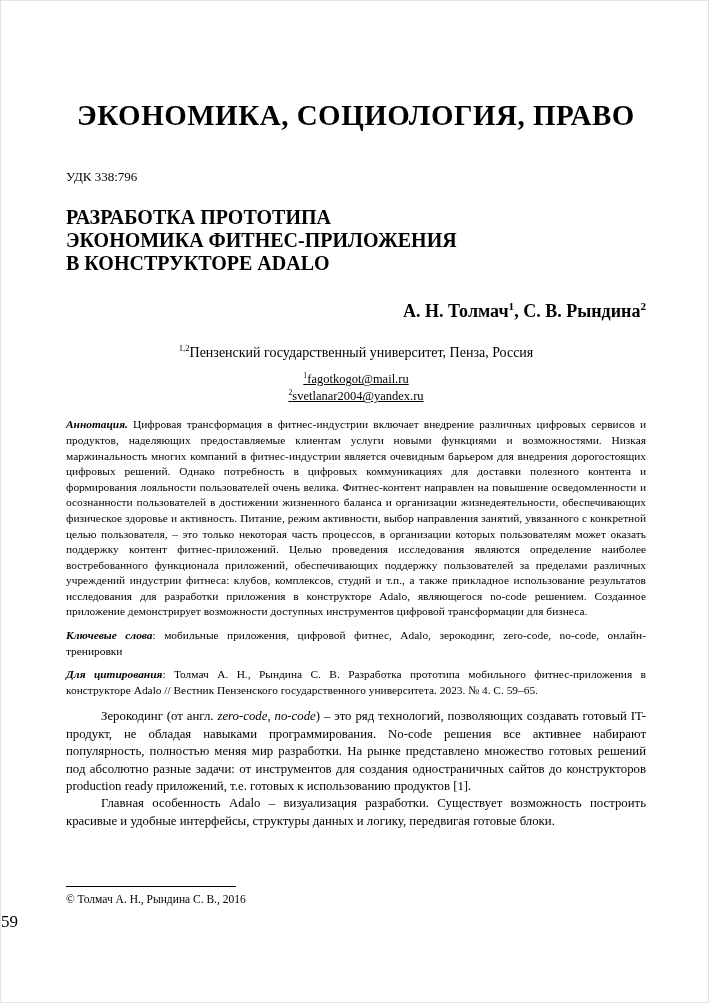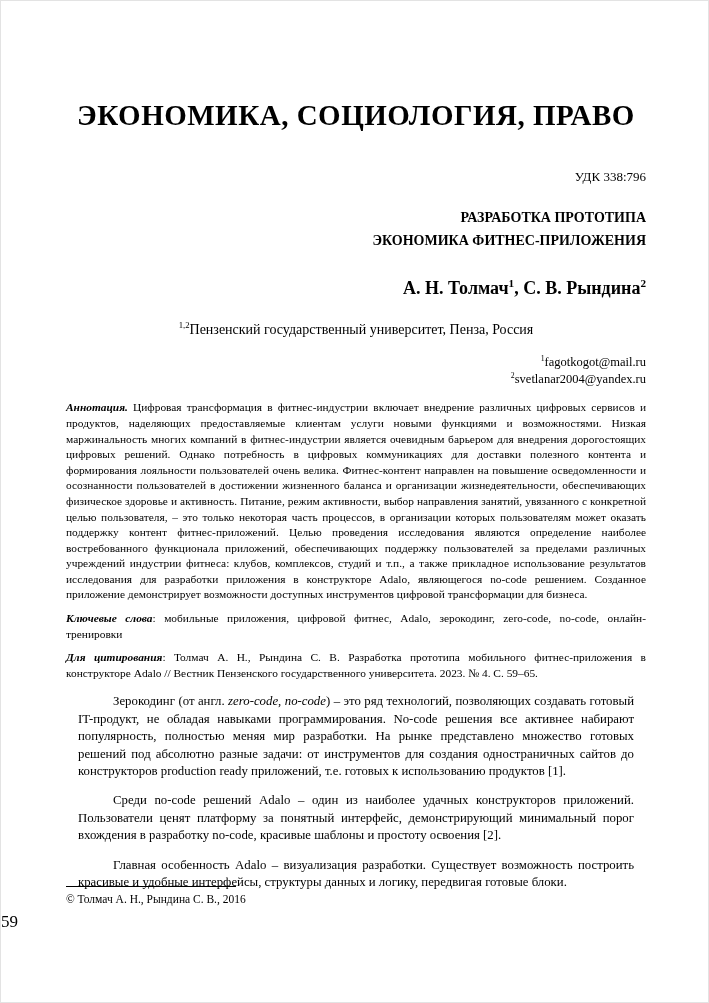--- a/index.html
+++ b/index.html
@@ -30,45 +30,46 @@
     text-align: center;
     font-size: 29px;
     font-weight: bold;
     letter-spacing: 0.5px;
     line-height: 1.15;
     white-space: nowrap;
   }
   .udc {
     margin-top: 37px;
     font-size: 13px;
-    text-align: right;
+    text-align: left;
   }
   .article-title {
     margin-top: 21px;
-    text-align: right;
-    font-size: 14px;
+    text-align: left;
+    font-size: 20px;
     font-weight: bold;
     line-height: 23px;
   }
   .authors {
     margin-top: 26px;
     text-align: right;
     font-size: 18px;
     font-weight: bold;
   }
   .affiliation {
     margin-top: 23px;
     text-align: center;
     font-size: 14px;
   }
   .emails {
-    margin-top: 16px;
-    text-align: right;
+    margin-top: 10px;
+    text-align: center;
     font-size: 12.5px;
     line-height: 17px;
+    text-decoration: underline;
   }
   sup {
     font-size: 0.62em;
     line-height: 0;
     vertical-align: super;
   }
   .abstract {
     margin-top: 12px;
     font-size: 11.4px;
     line-height: 15.6px;
@@ -81,21 +82,21 @@
     text-align: justify;
   }
   .label-bi {
     font-weight: bold;
     font-style: italic;
   }
   .body-text {
     margin-top: 10px;
   }
   .body-text p {
-    margin: 12px;
+    margin: 0;
     font-size: 12.8px;
     line-height: 17.4px;
     text-align: justify;
     text-indent: 35px;
   }
   .footnote {
     position: absolute;
     left: 65px;
     top: 885px;
     width: 580px;
@@ -123,40 +124,40 @@
 <div class="page">
   <div class="content">
 
     <div class="section-header">ЭКОНОМИКА, СОЦИОЛОГИЯ, ПРАВО</div>
 
     <div class="udc">УДК 338:796</div>
 
     <div class="article-title">
       <div>РАЗРАБОТКА ПРОТОТИПА</div>
       <div>ЭКОНОМИКА ФИТНЕС-ПРИЛОЖЕНИЯ</div>
+      <div>В КОНСТРУКТОРЕ ADALO</div>
     </div>
 
     <div class="authors"><span>А. Н. Толмач</span><sup>1</sup><span>, </span><span>С. В. Рындина</span><sup>2</sup></div>
 
     <div class="affiliation"><sup>1,2</sup><span>Пензенский государственный университет, Пенза, Россия</span></div>
 
     <div class="emails">
       <div><sup>1</sup><span>fagotkogot@mail.ru</span></div>
       <div><sup>2</sup><span>svetlanar2004@yandex.ru</span></div>
     </div>
 
     <div class="abstract"><span class="label-bi">Аннотация.</span><span> Цифровая трансформация в фитнес-индустрии включает внедрение различных цифровых сервисов и продуктов, наделяющих предоставляемые клиентам услуги новыми функциями и возможностями. Низкая маржинальность многих компаний в фитнес-индустрии является очевидным барьером для внедрения дорогостоящих цифровых решений. Однако потребность в цифровых коммуникациях для доставки полезного контента и формирования лояльности пользователей очень велика. Фитнес-контент направлен на повышение осведомленности и осознанности пользователей в достижении жизненного баланса и организации жизнедеятельности, обеспечивающих физическое здоровье и активность. Питание, режим активности, выбор направления занятий, увязанного с конкретной целью пользователя, – это только некоторая часть процессов, в организации которых пользователям может оказать поддержку контент фитнес-приложений. Целью проведения исследования являются определение наиболее востребованного функционала приложений, обеспечивающих поддержку пользователей за пределами различных учреждений индустрии фитнеса: клубов, комплексов, студий и т.п., а также прикладное использование результатов исследования для разработки приложения в конструкторе Adalo, являющегося no-code решением. Созданное приложение демонстрирует возможности доступных инструментов цифровой трансформации для бизнеса.</span></div>
 
     <div class="meta-par"><span class="label-bi">Ключевые слова</span><span>: мобильные приложения, цифровой фитнес, Adalo, зерокодинг, zero-code, no-code, онлайн-тренировки</span></div>
 
     <div class="meta-par"><span class="label-bi">Для цитирования</span><span>: Толмач А. Н., Рындина С. В. Разработка прототипа мобильного фитнес-приложения в конструкторе Adalo // Вестник Пензенского государственного университета. 2023. № 4. С. 59–65.</span></div>
 
     <div class="body-text">
       <p><span>Зерокодинг (от англ. </span><i>zero-code</i><span>, </span><i>no-code</i><span>) – это ряд технологий, позволяющих создавать готовый IT-продукт, не обладая навыками программирования. No-code решения все активнее набирают популярность, полностью меняя мир разработки. На рынке представлено множество готовых решений под абсолютно разные задачи: от инструментов для создания одностраничных сайтов до конструкторов production ready приложений, т.е. готовых к использованию продуктов [1].</span></p>
-      <p>Среди no-code решений Adalo – один из наиболее удачных конструкторов приложений. Пользователи ценят платформу за понятный интерфейс, демонстрирующий минимальный порог вхождения в разработку no-code, красивые шаблоны и простоту освоения [2].</p>
       <p>Главная особенность Adalo – визуализация разработки. Существует возможность построить красивые и удобные интерфейсы, структуры данных и логику, передвигая готовые блоки.</p>
     </div>
 
   </div>
 
   <div class="footnote">
     <hr class="footnote-rule">
     <div class="copyright">© Толмач А. Н., Рындина С. В., 2016</div>
   </div>
 

